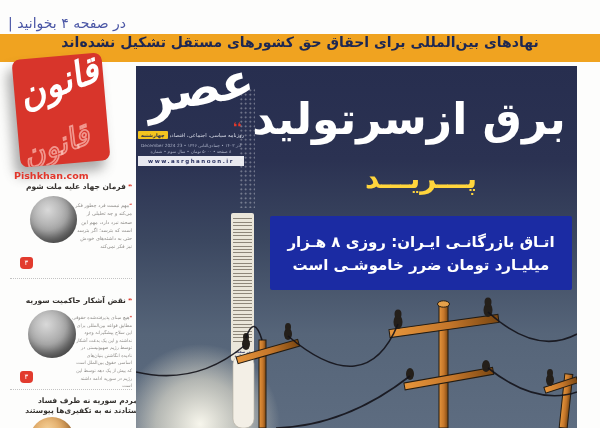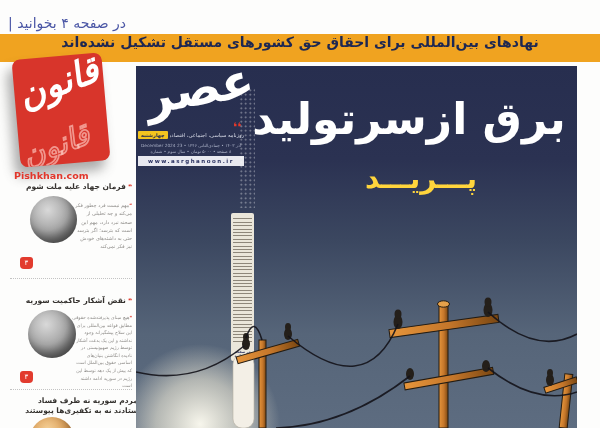--- a/index.html
+++ b/index.html
@@ -130,20 +130,24 @@
     <div class="mast-line" style="top:77px;">آذر ۱۴۰۳ • جمادی‌الثانی ۱۴۴۶ • 23 December 2024</div>
     <div class="mast-line" style="top:83px;">۸ صفحه • ۵۰۰۰ تومان • سال سوم • شماره</div>
     <div class="webbar">www.asrghanoon.ir</div>
     <div class="red-quote">❛❛</div>
 
     <div class="dots"></div>
 
     <div class="hl1">برق ازسرتولید</div>
     <div class="hl2">پـــریـــد</div>
 
+    <div class="bluebox">
+      <span>اتـاق بازرگانـی ایـران: روزی ۸ هـزار</span>
+      <span>میلیـارد تومان ضرر خاموشـی است</span>
+    </div>
 
     <div class="strip">
       <div class="lines"></div>
       <div class="readmore">در صفحه ۵ بخوانید</div>
     </div>
 
     <svg class="illustration" viewBox="0 0 441 194">
       <defs>
         <radialGradient id="glowGrad" cx="50%" cy="50%" r="50%">
           <stop offset="0%" stop-color="#fffdf2" stop-opacity="0.95"></stop>

